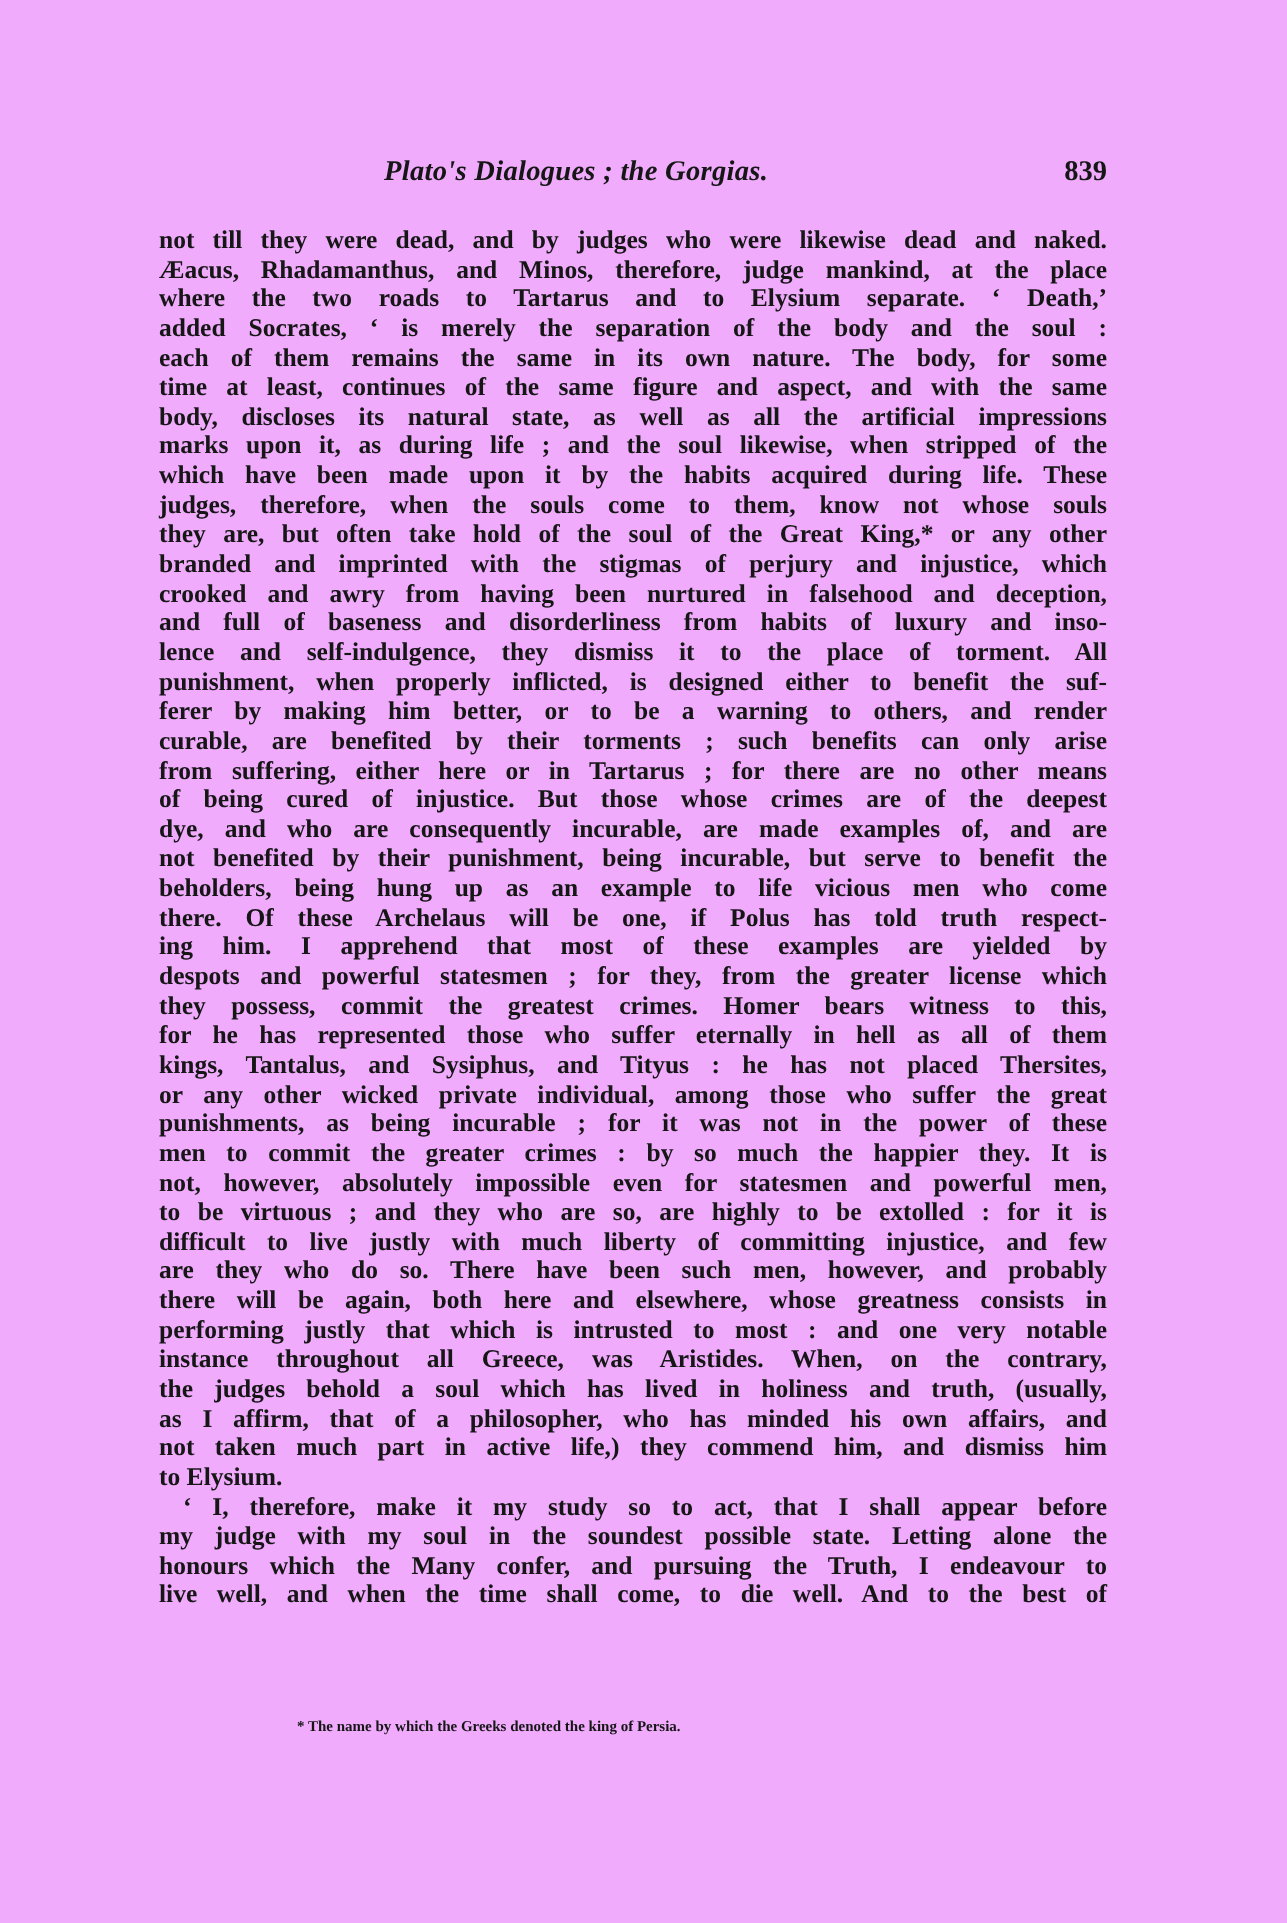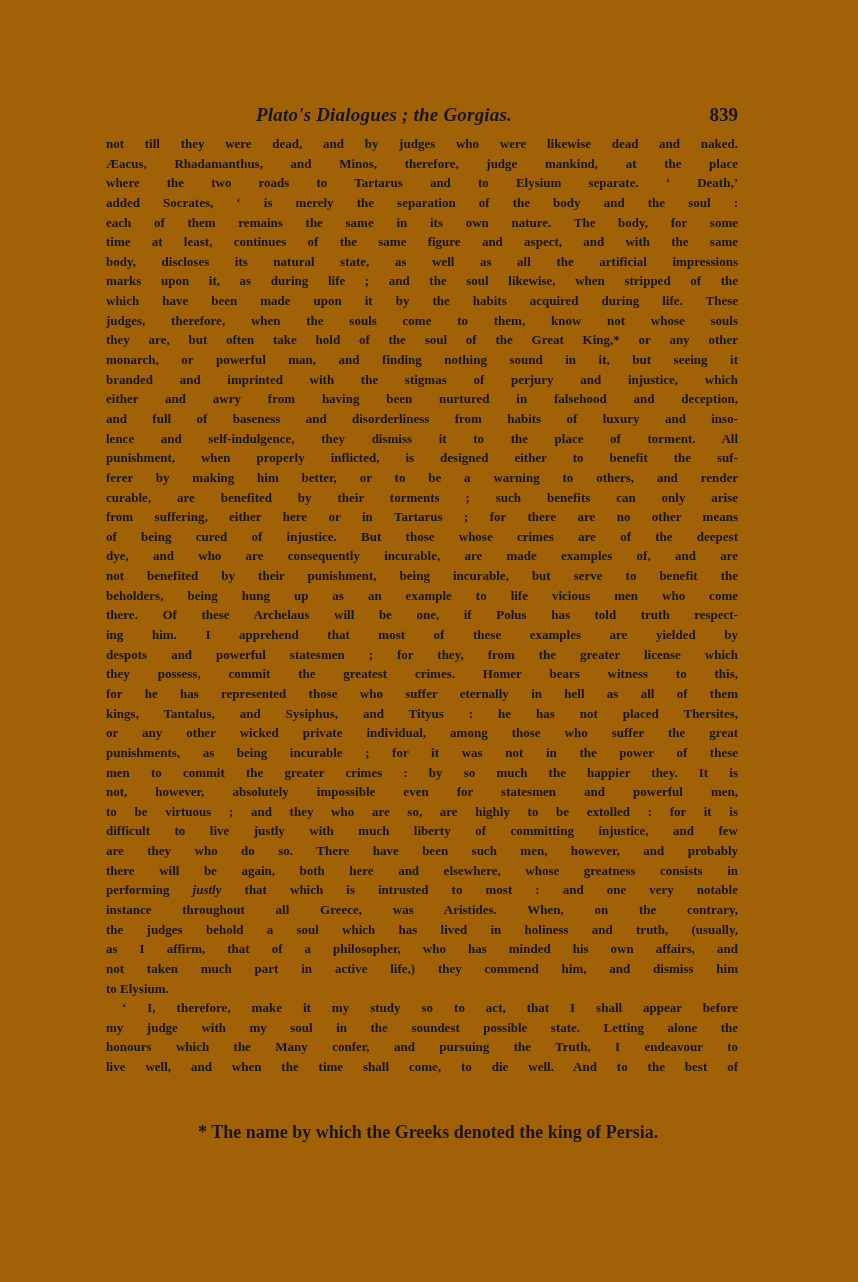--- a/index.html
+++ b/index.html
@@ -1,40 +1,40 @@
 <!DOCTYPE html>
 <html><head>
   <meta charset="utf-8">
   <style>
     html, body { margin: 0; padding: 0; background: #ffffff; }
     body { width: 858px; height: 1282px; position: relative; overflow: hidden; color: #161616; }
-    .page { position: absolute; left: 0; top: 0; width: 858px; height: 1282px; background: #a16207; }
+    .page { position: absolute; left: 0; top: 0; width: 858px; height: 1282px; background: #f0abfc; }
     .running-head {
       position: absolute; left: 106px; top: 104px; width: 632px; height: 24px;
       font-family: "Liberation Serif", serif;
     }
     .running-title {
       position: absolute; left: 150px; top: 0; font-style: italic; font-weight: bold;
       font-size: 19px; letter-spacing: 0.2px;
     }
     .page-number {
       position: absolute; right: 0; top: 0; font-weight: bold; font-size: 19px;
     }
     .body-text {
-      position: absolute; left: 106px; top: 134px; width: 632px;
-      font-family: "Liberation Serif", serif; font-size: 13px; line-height: 19.65px;
+      position: absolute; left: 106px; top: 150px; width: 632px;
+      font-family: "Liberation Serif", serif; font-size: 17px; line-height: 19.65px;
       font-weight: bold;
     }
     .line { display: block; white-space: nowrap; text-align: justify; text-align-last: justify; height: 19.65px; overflow: visible; }
     .line.last { text-align-last: left; }
     .line.indent { padding-left: 16px; }
-    .em { font-style: italic; }
+    .em { }
     .footnote {
-      position: absolute; left: 198px; top: 1122px;
-      font-family: "Liberation Serif", serif; font-size: 18px; font-weight: bold; white-space: nowrap;
+      position: absolute; left: 198px; top: 1146px;
+      font-family: "Liberation Serif", serif; font-size: 10px; font-weight: bold; white-space: nowrap;
     }
   </style>
 </head>
 <body>
 
 <div class="page">
   <div class="running-head">
     <span class="running-title">Plato's Dialogues ; the Gorgias.</span>
     <span class="page-number">839</span>
   </div>
@@ -44,23 +44,22 @@
     <span class="line">Æacus, Rhadamanthus, and Minos, therefore, judge mankind, at the place</span>
     <span class="line">where the two roads to Tartarus and to Elysium separate. ‘ Death,’</span>
     <span class="line">added Socrates, ‘ is merely the separation of the body and the soul :</span>
     <span class="line">each of them remains the same in its own nature. The body, for some</span>
     <span class="line">time at least, continues of the same figure and aspect, and with the same</span>
     <span class="line">body, discloses its natural state, as well as all the artificial impressions</span>
     <span class="line">marks upon it, as during life ; and the soul likewise, when stripped of the</span>
     <span class="line">which have been made upon it by the habits acquired during life. These</span>
     <span class="line">judges, therefore, when the souls come to them, know not whose souls</span>
     <span class="line">they are, but often take hold of the soul of the Great King,* or any other</span>
-    <span class="line">monarch, or powerful man, and finding nothing sound in it, but seeing it</span>
     <span class="line">branded and imprinted with the stigmas of perjury and injustice, which</span>
-    <span class="line">either and awry from having been nurtured in falsehood and deception,</span>
+    <span class="line">crooked and awry from having been nurtured in falsehood and deception,</span>
     <span class="line">and full of baseness and disorderliness from habits of luxury and inso-</span>
     <span class="line">lence and self-indulgence, they dismiss it to the place of torment. All</span>
     <span class="line">punishment, when properly inflicted, is designed either to benefit the suf-</span>
     <span class="line">ferer by making him better, or to be a warning to others, and render</span>
     <span class="line">curable, are benefited by their torments ; such benefits can only arise</span>
     <span class="line">from suffering, either here or in Tartarus ; for there are no other means</span>
     <span class="line">of being cured of injustice. But those whose crimes are of the deepest</span>
     <span class="line">dye, and who are consequently incurable, are made examples of, and are</span>
     <span class="line">not benefited by their punishment, being incurable, but serve to benefit the</span>
     <span class="line">beholders, being hung up as an example to life vicious men who come</span>

